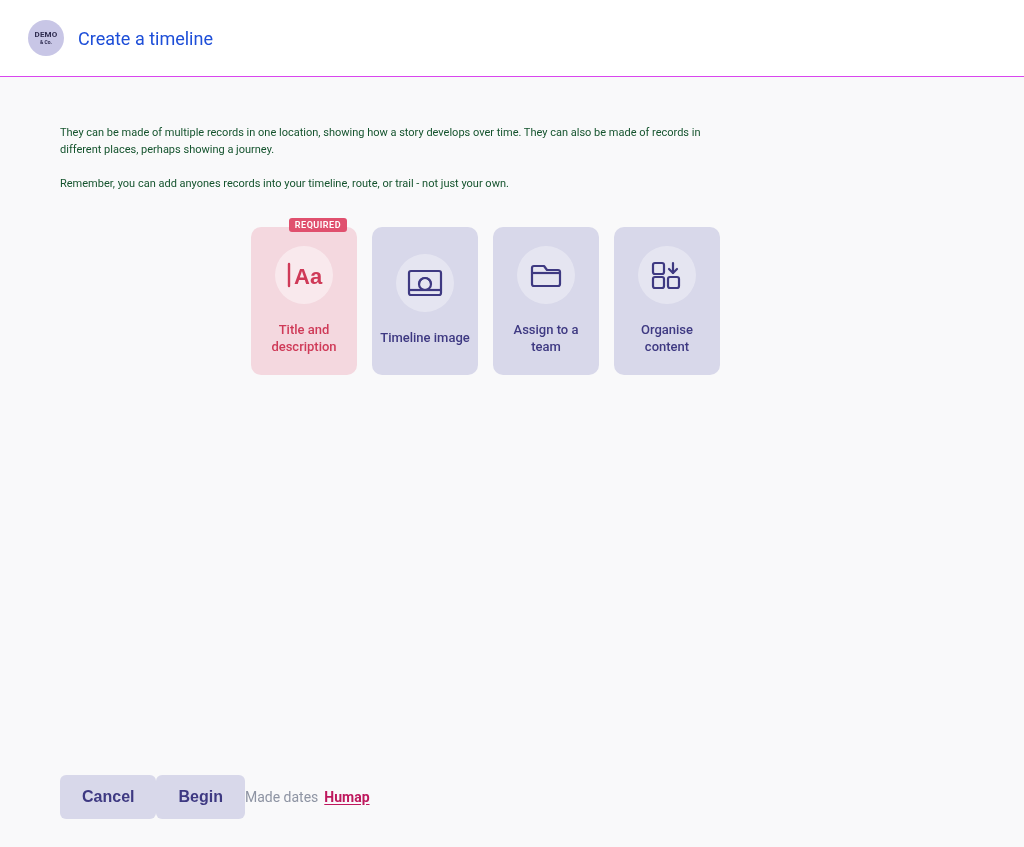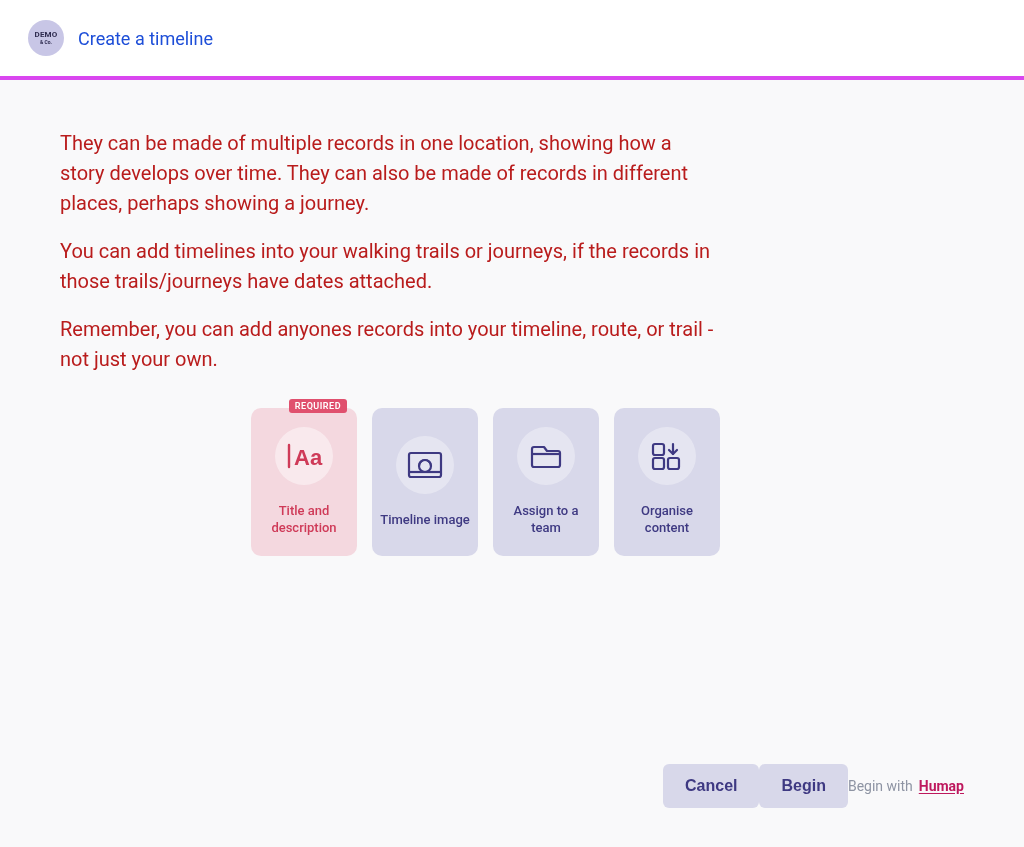--- a/index.html
+++ b/index.html
@@ -10,21 +10,21 @@
     width: 1024px;
     height: 847px;
     overflow: hidden;
   }
   .topbar {
     background: #fff;
     padding: 20px 28px;
     display: flex;
     align-items: center;
     gap: 14px;
-    border-bottom: 4px solid #d946ef;
+    border-bottom: 1px solid #d946ef;
   }
   .logo-circle {
     width: 36px;
     height: 36px;
     border-radius: 50%;
     background: #c8c6e6;
     display: flex;
     flex-direction: column;
     align-items: center;
     justify-content: center;
@@ -43,23 +43,23 @@
     max-width: 780px;
   }
   h1 {
     font-size: 32px;
     font-weight: 700;
     line-height: 1.25;
     color: #1c1f27;
     margin-bottom: 40px;
   }
   .desc p {
-    font-size: 20px;
+    font-size: 11px;
     line-height: 1.5;
-    color: #b91c1c;
+    color: #14532d;
     margin-bottom: 18px;
     max-width: 700px;
   }
   .cards {
     display: flex;
     gap: 15px;
     margin-top: 34px;
     justify-content: flex-end;
   }
   .card {
@@ -106,24 +106,24 @@
     font-weight: 500;
     text-align: center;
     line-height: 1.3;
     color: #3e3982;
   }
   .card.required .card-label { color: #cf3a58; }
   .footer {
     position: absolute;
     left: 60px;
     right: 60px;
-    bottom: 39px;
-    display: flex;
-    align-items: center;
-    justify-content: flex-end;
+    bottom: 28px;
+    display: flex;
+    align-items: center;
+    justify-content: flex-start;
   }
   .btn {
     background: #d8d8ea;
     color: #3e3982;
     border: none;
     font-size: 16px;
     font-weight: 600;
     padding: 13px 22px;
     border-radius: 6px;
     cursor: pointer;
@@ -154,21 +154,20 @@
   <div class="logo-circle">
     <span class="logo-demo">DEMO</span>
     <span class="logo-co">&amp; Co.</span>
   </div>
   <div class="topbar-title">Create a timeline</div>
 </div>
 
 <div class="page">
   <div class="desc">
     <p>They can be made of multiple records in one location, showing how a story develops over time. They can also be made of records in different places, perhaps showing a journey.</p>
-    <p>You can add timelines into your walking trails or journeys, if the records in those trails/journeys have dates attached.</p>
     <p>Remember, you can add anyones records into your timeline, route, or trail - not just your own.</p>
   </div>
 
   <div class="cards">
 
     <div class="card required">
       <div class="badge">REQUIRED</div>
       <div class="icon-circle">
         <svg width="38" height="30" viewBox="0 0 38 30">
           <line x1="4" y1="4" x2="4" y2="26" stroke="#cf3a58" stroke-width="2.4" stroke-linecap="round"></line>
@@ -215,17 +214,17 @@
     </div>
 
   </div>
 </div>
 
 <div class="footer">
   <button class="btn">Cancel</button>
   <div class="footer-right">
     <button class="btn">Begin</button>
     <div class="made-with">
-      <span>Begin with</span>
+      <span>Made dates</span>
       <span class="humap">Humap</span>
     </div>
   </div>
 </div>
 
 </body></html>

